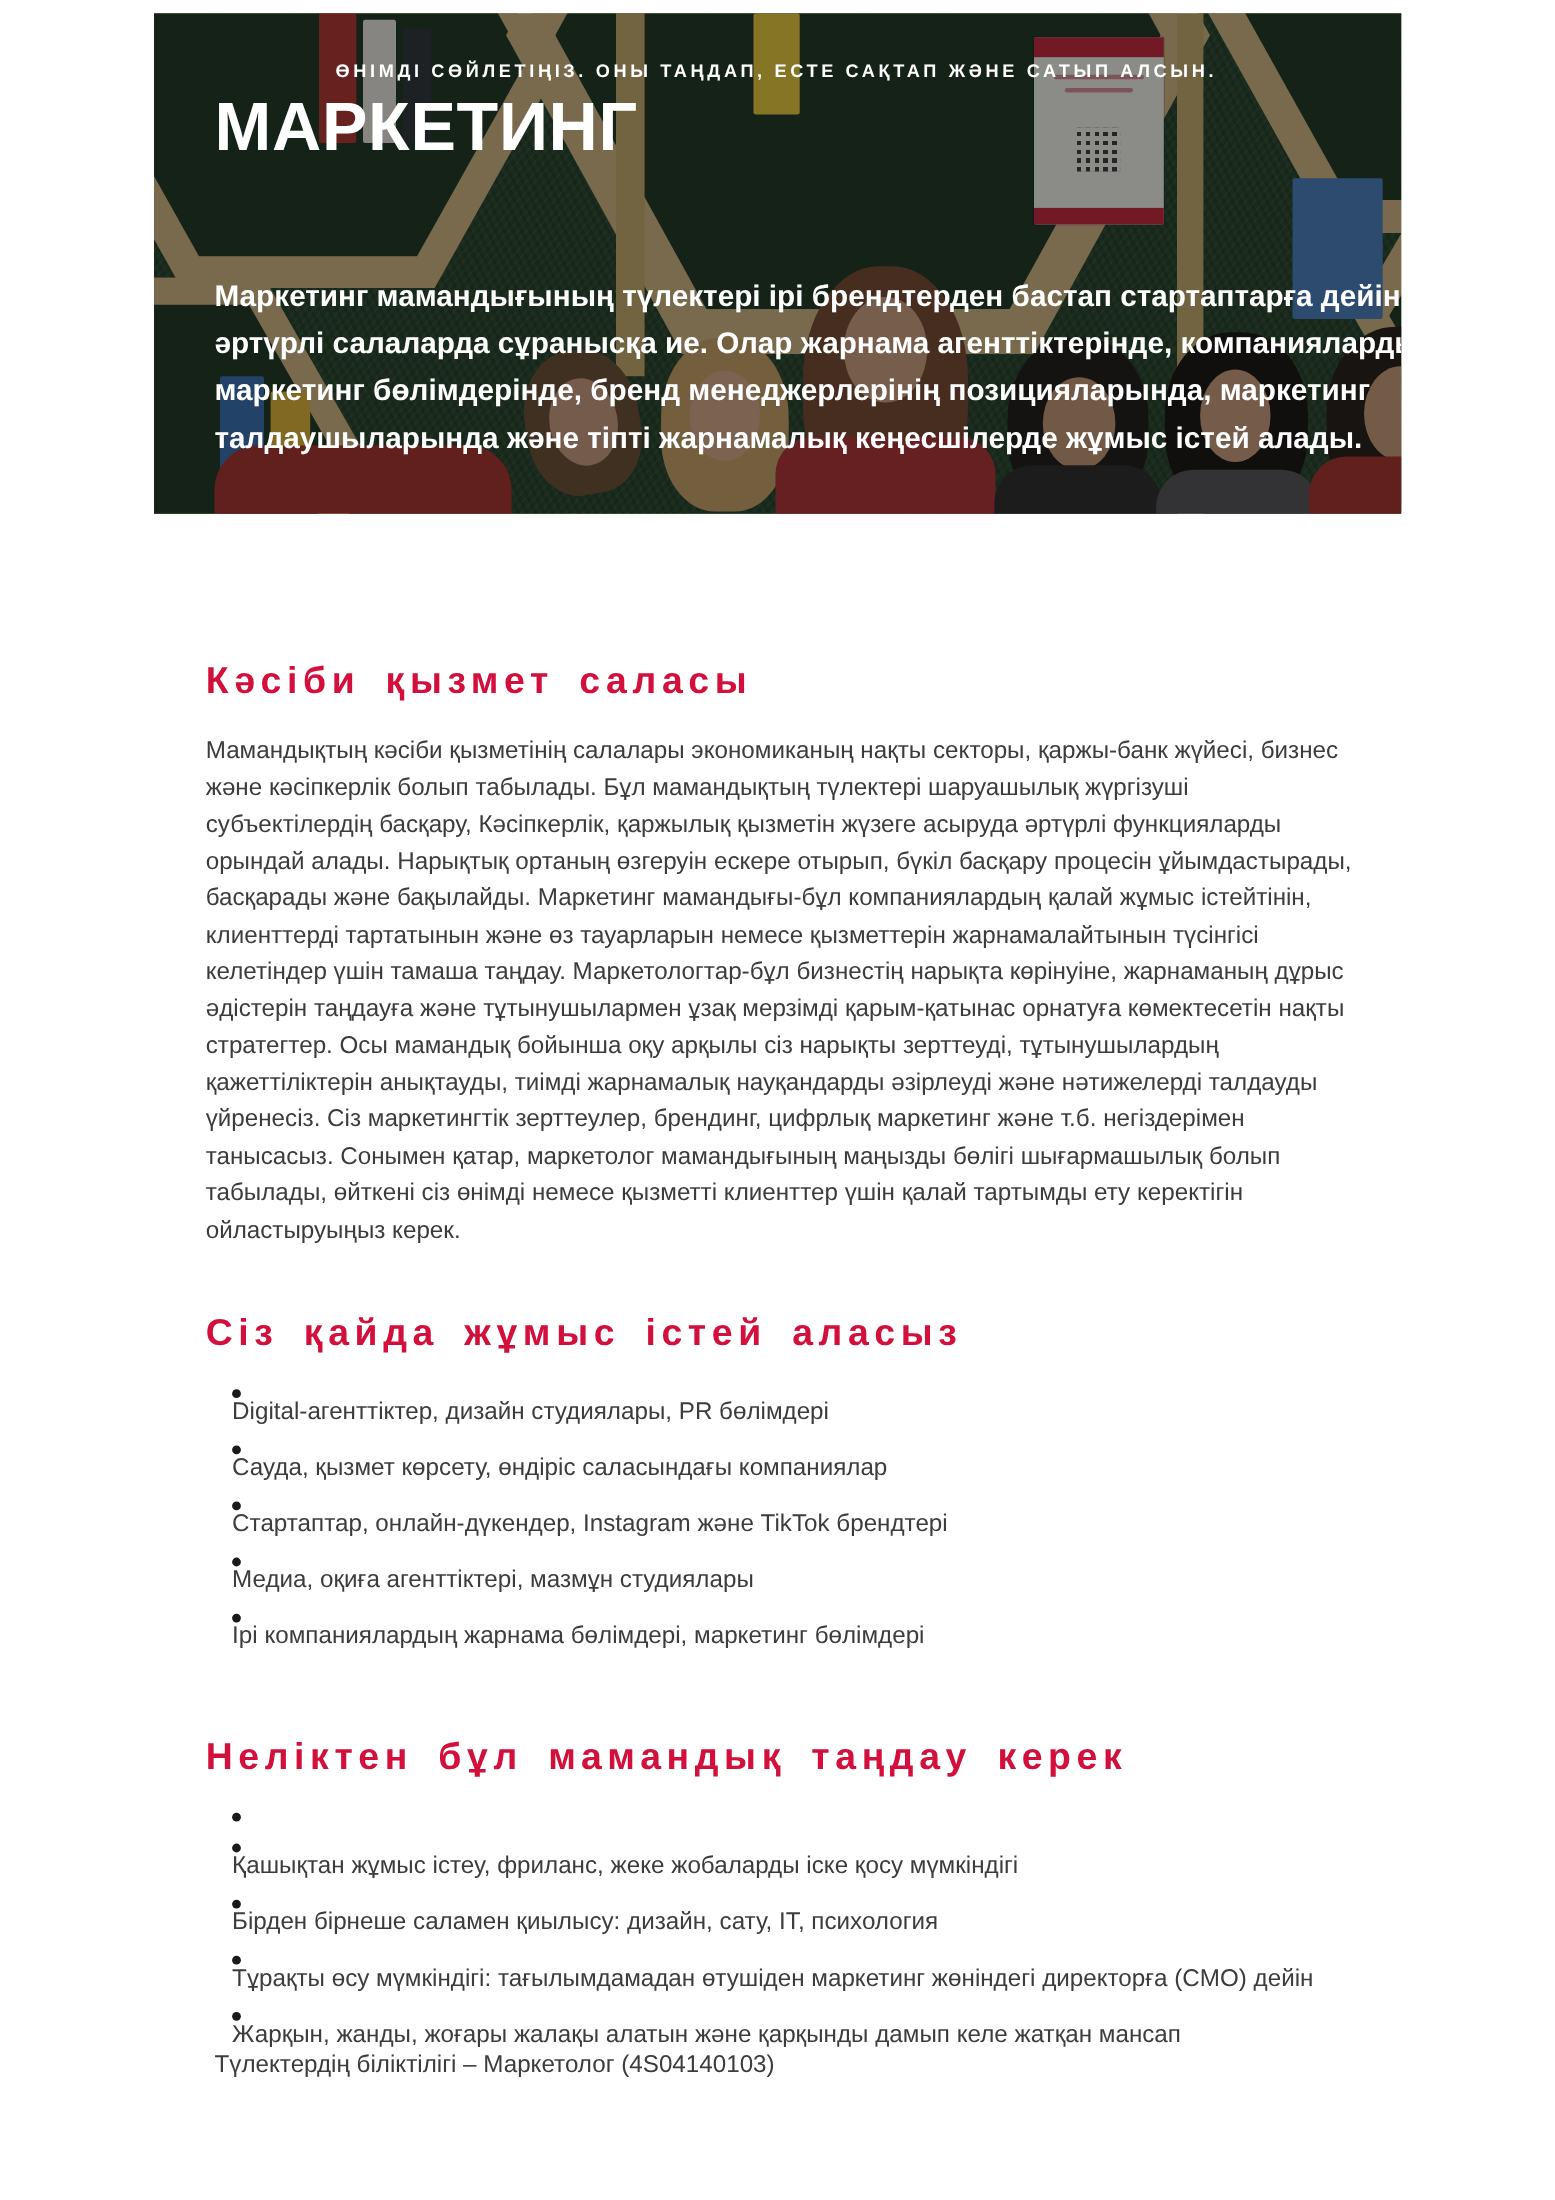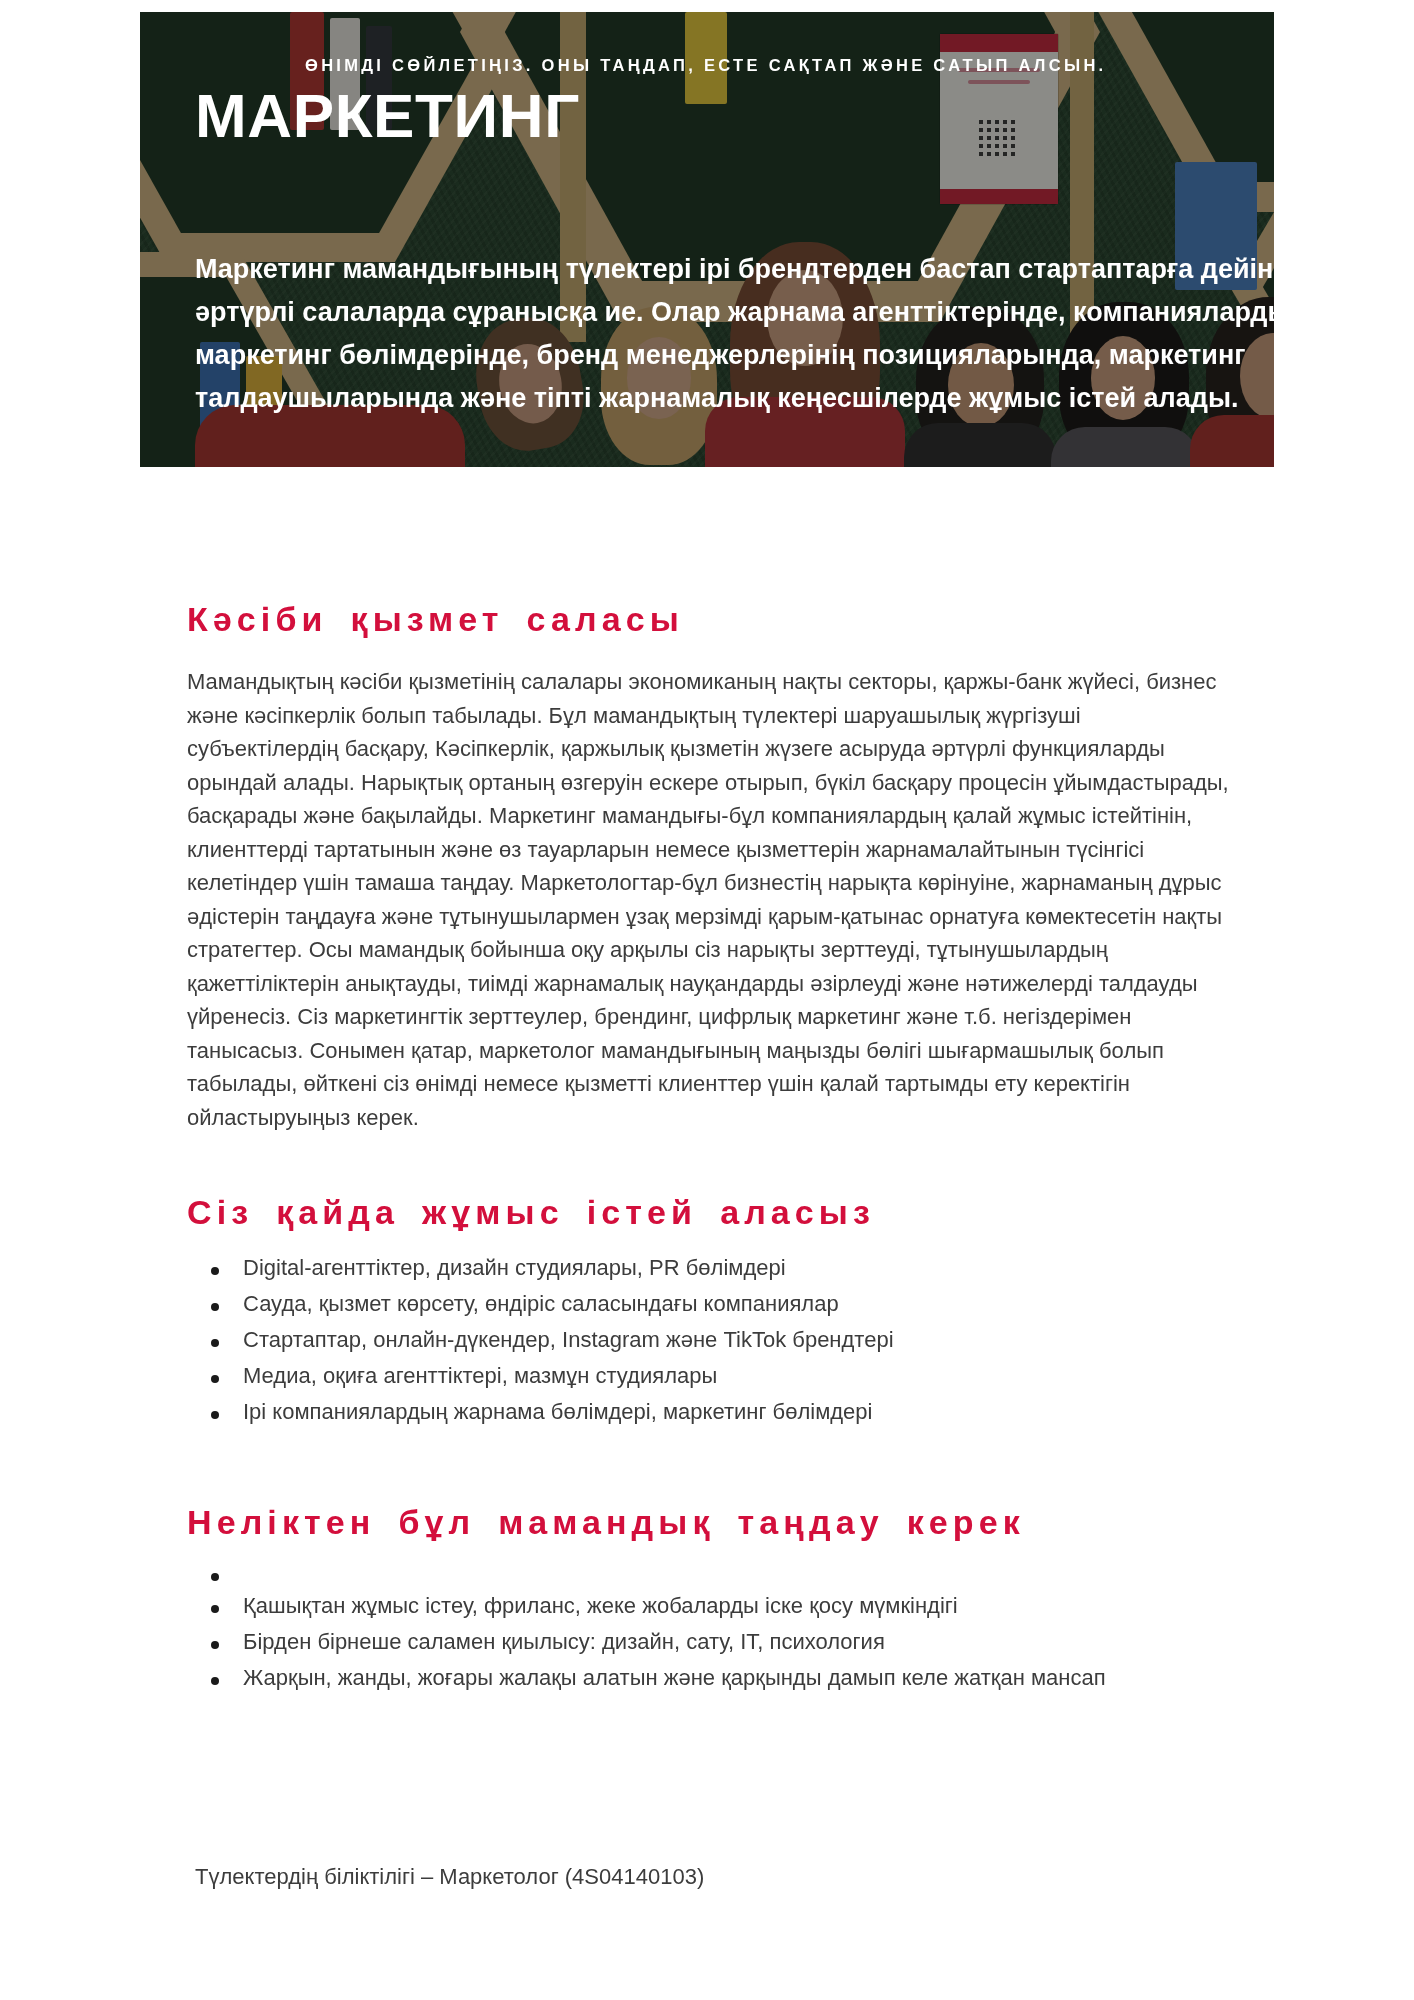--- a/index.html
+++ b/index.html
@@ -93,23 +93,23 @@
     margin-top:26px;
     height:470px;
     color:#3c3c3c;
     font-size:22px;line-height:33.5px;
   }
   ul.blist{
     list-style:none;
     margin:24px 0 0 0;padding:0 0 0 24px;
   }
   ul.blist li{
-    display:flex;align-items:center;
+    display:flex;align-items:flex-start;
     margin-bottom:13px;
-    color:#3c3c3c;font-size:22px;line-height:23px;
+    color:#3c3c3c;font-size:22px;line-height:23px;flex-direction:column;
   }
   .dot{
     flex:0 0 auto;
     width:8px;height:8px;border-radius:50%;
     background:#1a1a1a;
     margin:7px 24px 0 0;
   }
   .footer-line{
     position:absolute;left:55px;top:1852px;
     color:#3c3c3c;font-size:22px;
@@ -235,20 +235,24 @@
         <li>
         <span class="dot"></span>
         <span>Қашықтан жұмыс істеу, фриланс, жеке жобаларды іске қосу мүмкіндігі</span>
       </li>
         <li>
         <span class="dot"></span>
         <span>Бірден бірнеше саламен қиылысу: дизайн, сату, IT, психология</span>
       </li>
         <li>
         <span class="dot"></span>
+        <span>Тұрақты өсу мүмкіндігі: тағылымдамадан өтушіден маркетинг жөніндегі директорға (CMO) дейін</span>
+      </li>
+        <li>
+        <span class="dot"></span>
         <span>Жарқын, жанды, жоғары жалақы алатын және қарқынды дамып келе жатқан мансап</span>
       </li>
       </ul>
 
   </div>
 
   <div class="footer-line">Түлектердің біліктілігі – Маркетолог (4S04140103)</div>
 
 </div>
 

